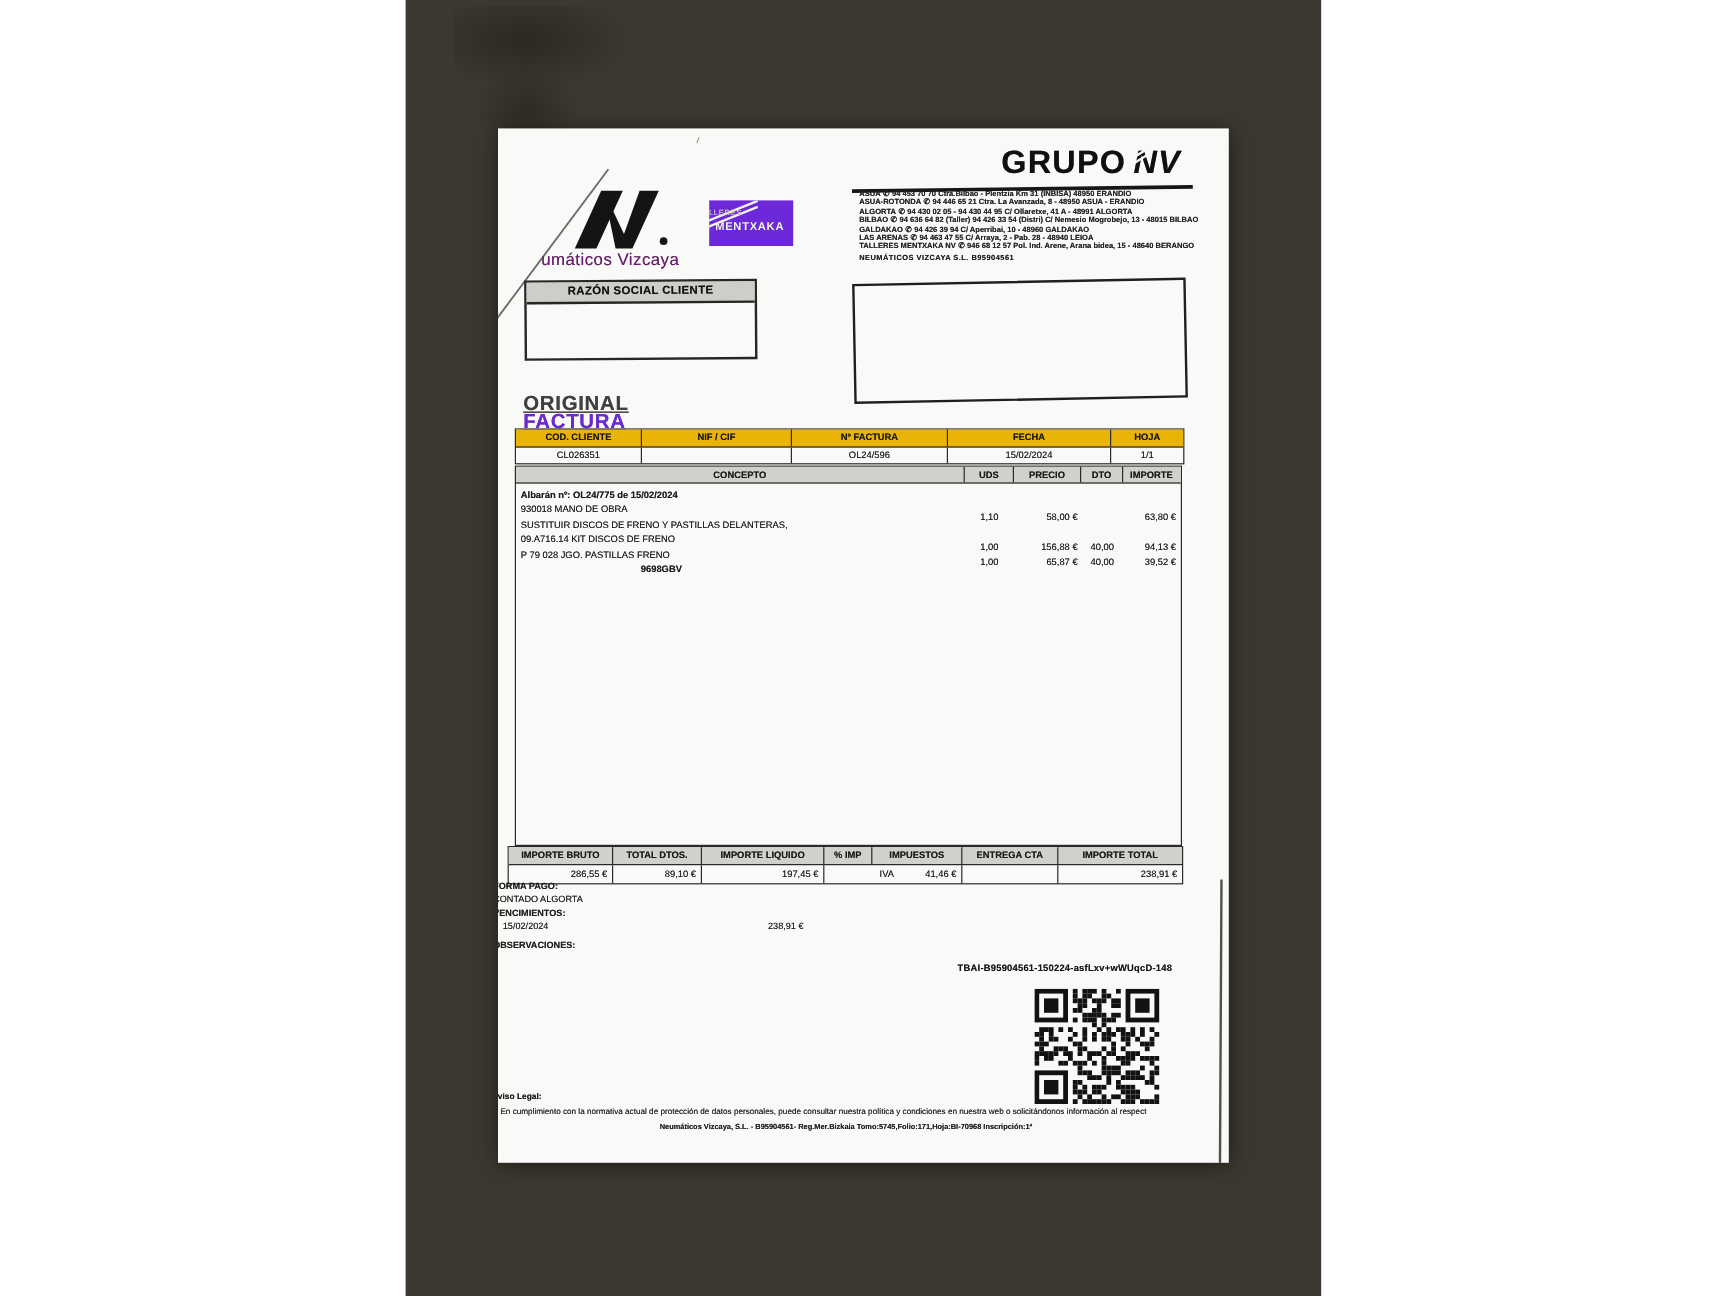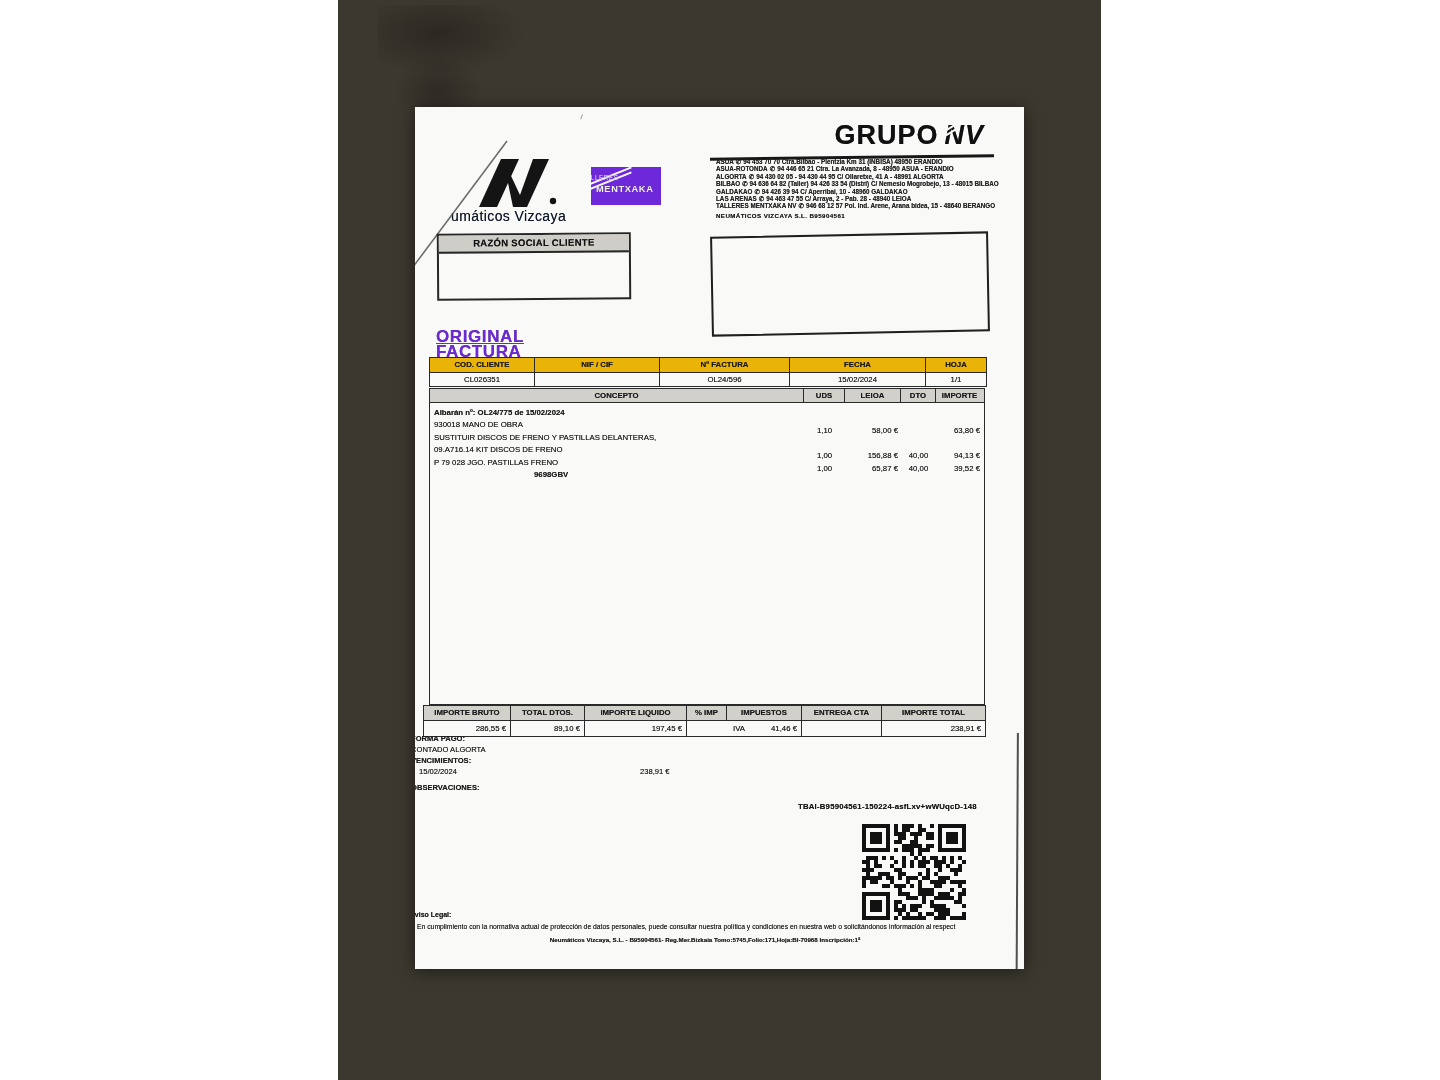--- a/index.html
+++ b/index.html
@@ -22,38 +22,38 @@
   .nv .st1{top:6px;} .nv .st2{top:11px;}
   .brand-rule{position:absolute;top:49px;left:295px;width:284px;height:3px;background:#171717;transform:rotate(-0.7deg);}
 
   
   .addr{position:absolute;left:301px;top:51px;font-size:6.3px;line-height:7.4px;font-weight:bold;color:#242424;}
   .aname{margin-right:2px;} .phone{font-size:6.5px;margin-right:2px;}
   .reg{position:absolute;left:301px;top:105px;font-size:6.2px;font-weight:bold;color:#1d1d1d;letter-spacing:.4px;}
 
   
   .nvmark{position:absolute;left:58px;top:44px;}
-  .nvtext{position:absolute;left:36px;top:101px;font-size:14px;color:#0f172a;letter-spacing:.4px;}
+  .nvtext{position:absolute;left:36px;top:101px;font-size:14px;color:#701a75;letter-spacing:.4px;}
   .badge{position:absolute;left:176px;top:60px;width:70px;height:38px;background:#6d28d9;color:#f5f5f3;overflow:hidden;}
   .badge .bstripe{position:absolute;background:#f5f5f3;height:1.6px;width:46px;transform:rotate(-22deg);}
   .badge .b1{left:-4px;top:8px;} .badge .b2{left:-4px;top:13px;}
   .badge .t1{position:absolute;right:5px;top:7px;font-size:6.3px;letter-spacing:.6px;}
   .badge .t2{position:absolute;left:5px;top:17px;font-size:9.3px;font-weight:bold;letter-spacing:.6px;}
   .artifact-diag{position:absolute;left:-10px;top:28px;}
   .speck{position:absolute;left:166px;top:8px;width:4px;height:5px;border-left:1px solid #9a9a96;transform:rotate(20deg);}
 
   
   .razon{position:absolute;left:22px;top:126px;width:190px;height:63px;border:2px solid #262626;transform:rotate(-0.4deg);}
   .razon .band{height:16px;background:#cfcdc7;border-bottom:2px solid #262626;font-size:9.5px;font-weight:bold;
                text-align:center;line-height:16px;letter-spacing:.3px;color:#111;}
   .clientbox{position:absolute;left:296px;top:127px;width:274px;height:96px;border:2px solid #1f1f1f;transform:rotate(-1.1deg);background:transparent;}
 
   
   .ft1{position:absolute;left:21px;top:211px;font-size:17px;font-weight:bold;text-decoration:underline;letter-spacing:.6px;color:#6d28d9;margin-top:24px;}
-  .ft2{position:absolute;left:21px;top:220px;font-size:17px;font-weight:bold;text-decoration:underline;letter-spacing:.6px;color:#6d28d9;}
+  .ft2{position:absolute;left:21px;top:220px;font-size:17px;font-weight:bold;text-decoration:underline;letter-spacing:.6px;color:#404040;}
 
   
   .itb{position:absolute;left:14px;top:250px;width:556px;border:1px solid #2a2a2a;font-size:7.8px;}
   .itb .row{display:flex;}
   .itb .h{background:#eab308;font-weight:bold;height:14px;line-height:14px;border-bottom:1px solid #2a2a2a;}
   .itb .v{height:13px;line-height:13px;}
   .itb .c{box-sizing:border-box;text-align:center;border-right:1px solid #2a2a2a;overflow:hidden;}
   .itb .c:last-child{border-right:none;}
   .w0{width:105px;} .w1{width:125px;} .w2{width:130px;} .w3{width:136px;} .w4{width:60px;}
 
@@ -168,21 +168,21 @@
           <div class="c w2">OL24/596</div>
           <div class="c w3">15/02/2024</div>
           <div class="c w4">1/1</div>
         </div>
       </div>
 
       <div class="ctb">
         <div class="head">
           <div class="c cw0">CONCEPTO</div>
           <div class="c cw1">UDS</div>
-          <div class="c cw2">LEIOA</div>
+          <div class="c cw2">PRECIO</div>
           <div class="c cw3">DTO</div>
           <div class="c cw4">IMPORTE</div>
         </div>
         <div class="ibody">
           <div class="irow b">
             <div class="concept">Albarán nº: OL24/775 de 15/02/2024</div>
             <div class="uds"></div>
               <div class="precio"></div>
               <div class="dto"></div>
               <div class="imp"></div>

